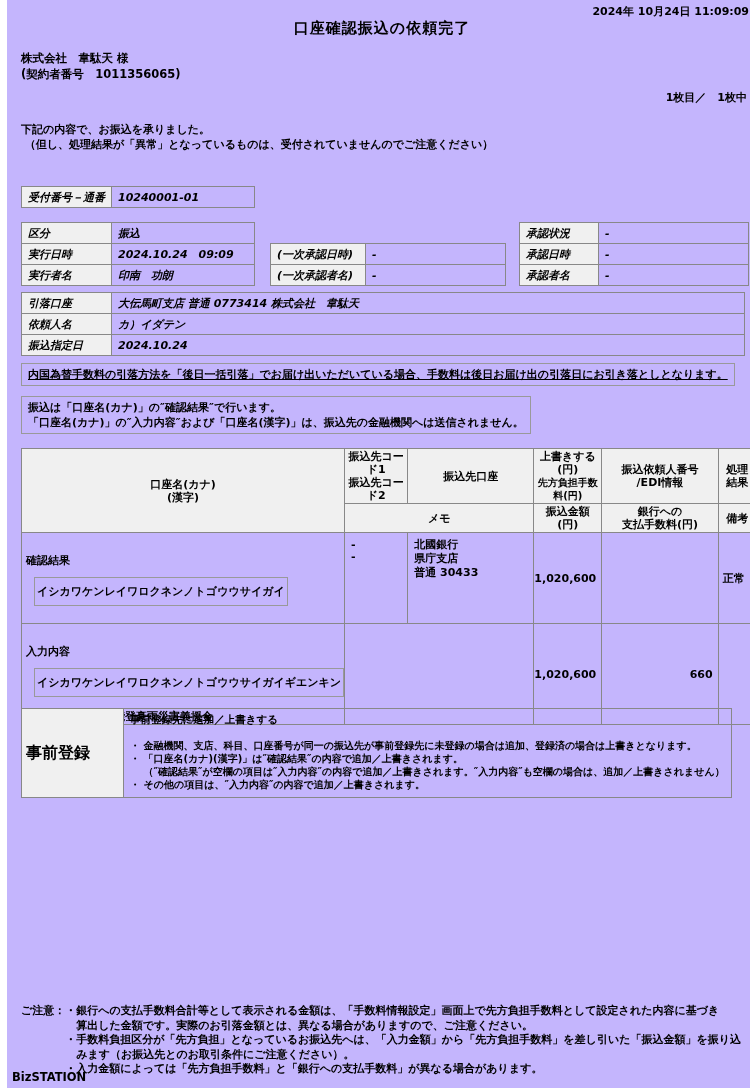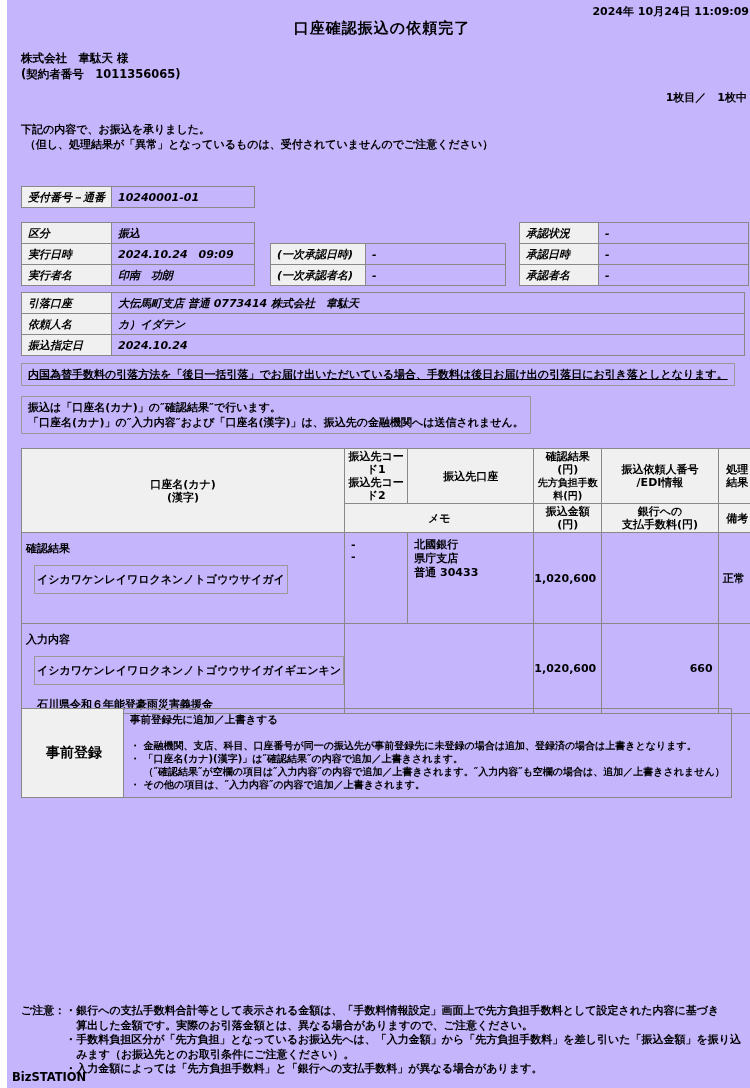--- a/index.html
+++ b/index.html
@@ -68,21 +68,21 @@
     text-align: center;
     vertical-align: middle;
     line-height: 13px;
     padding: 1px 2px;
   }
   .main-tbl td.hd1 { height: 30px; }
   .main-tbl td.hd2 { height: 29px; }
   .main-tbl td.body-cell { vertical-align: top; }
   .row-conf td { height: 91px; }
   .row-input td { height: 90px; }
-  .sec-label { padding: 8px 0 0 4px; font-size: 11px; }
+  .sec-label { padding: 20px 0 0 4px; font-size: 11px; }
   .kana-box {
     display: inline-block;
     border: 1px solid #999999;
     margin: 9px 0 0 12px;
     padding: 6px 2px;
     font-size: 11px;
     min-width: 247px;
     white-space: nowrap;
   }
   .kanji-name { margin: 12px 0 0 15px; font-size: 11px; }
@@ -90,22 +90,22 @@
   .bank-cell { padding: 5px 0 0 6px; line-height: 14px; vertical-align: top; }
   .amt-cell { text-align: right; vertical-align: middle !important; padding-right: 5px; }
   .res-cell { vertical-align: middle !important; padding-left: 4px; }
 
   .prereg { top: 708px; left: 14px; }
   .prereg td { border: 1px solid #888888; }
   .prereg td.lbl {
     background: #f0f0f0;
     width: 102px;
     text-align: left;
-    padding-left: 24px;
-    font-size: 14px;
+    padding-left: 4px;
+    font-size: 16px;
     vertical-align: middle;
   }
   .prereg td.content { padding: 4px 6px 6px 6px; }
   .prereg .heading { font-size: 10.5px; margin-bottom: 12px; }
   .prereg .bullet { font-size: 10px; line-height: 13px; }
 
   .footer-notes { top: 1004px; left: 14px; display: flex; }
   .footer-notes .cap { font-size: 11px; line-height: 14.5px; }
   .footer-notes .lines div { font-size: 11px; line-height: 14.5px; }
   .brand { top: 1070px; left: 5px; font-size: 11.5px; font-weight: 700; }
@@ -220,21 +220,21 @@
       <td class="hd hd1" rowspan="2">
         <div>口座名(カナ)</div>
         <div>(漢字)</div>
       </td>
       <td class="hd hd1">
         <div>振込先コード1</div>
         <div>振込先コード2</div>
       </td>
       <td class="hd hd1">振込先口座</td>
       <td class="hd hd1">
-        <div>確認結果(円)</div>
+        <div>上書きする(円)</div>
         <div style="font-size:10px">先方負担手数料(円)</div>
       </td>
       <td class="hd hd1">
         <div>振込依頼人番号</div>
         <div>/EDI情報</div>
       </td>
       <td class="hd hd1">
         <div>処理</div>
         <div>結果</div>
       </td>

